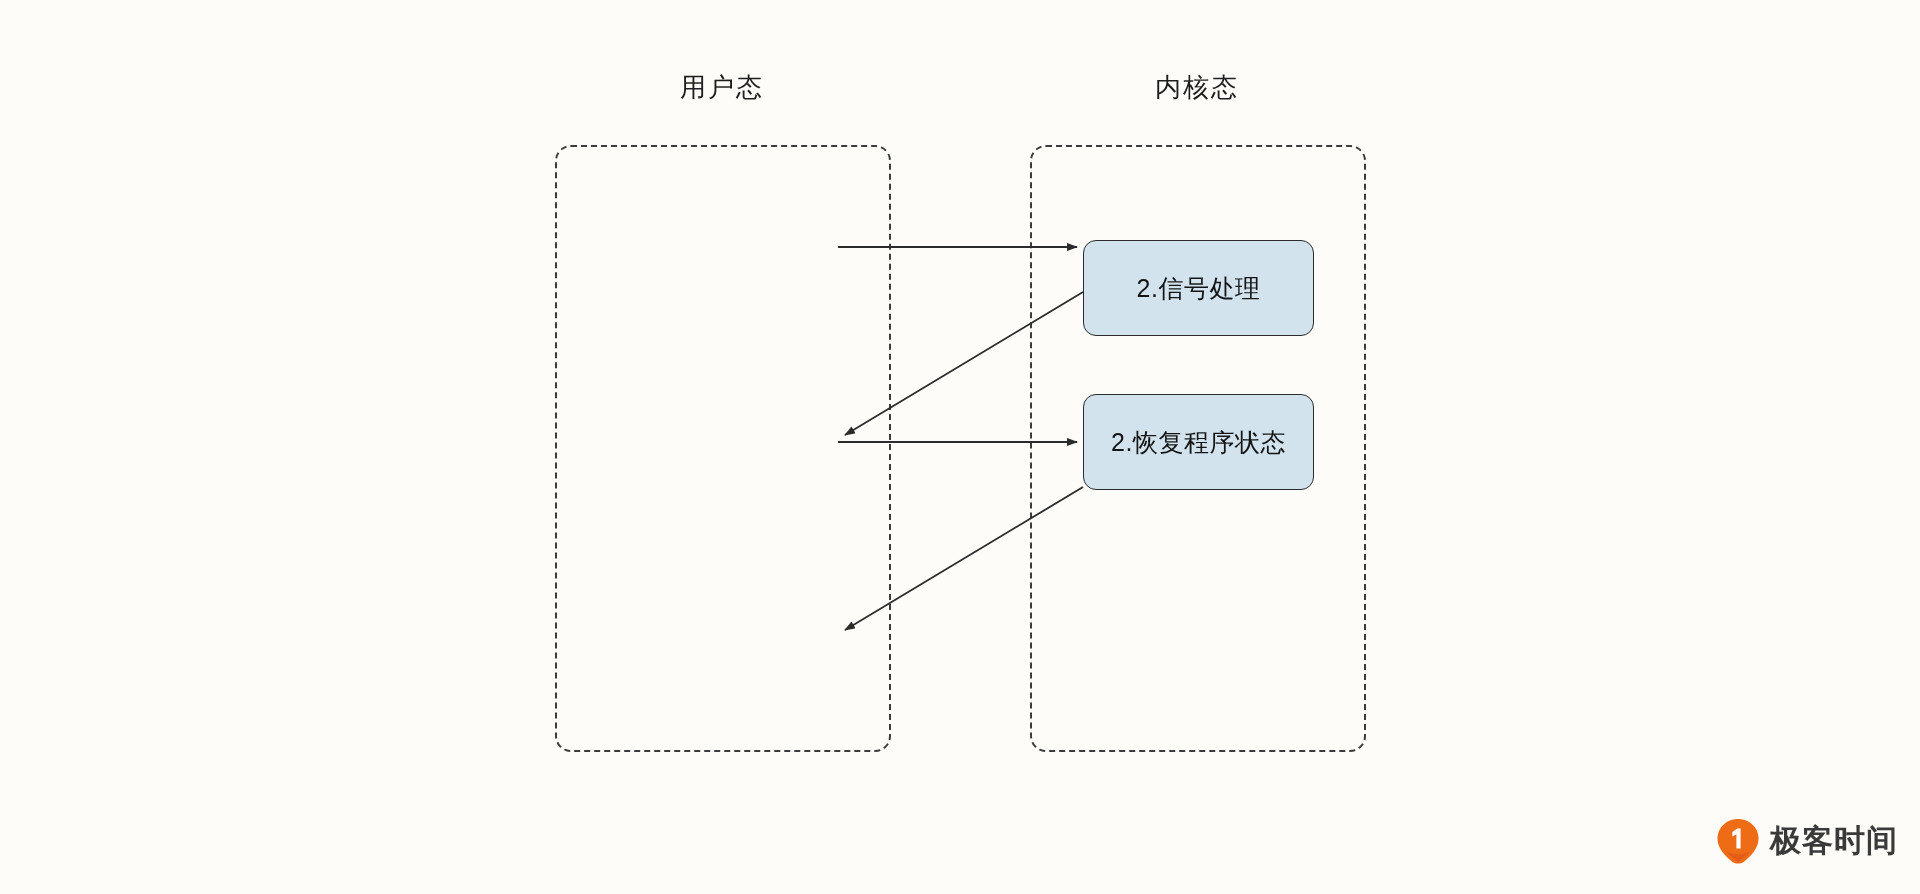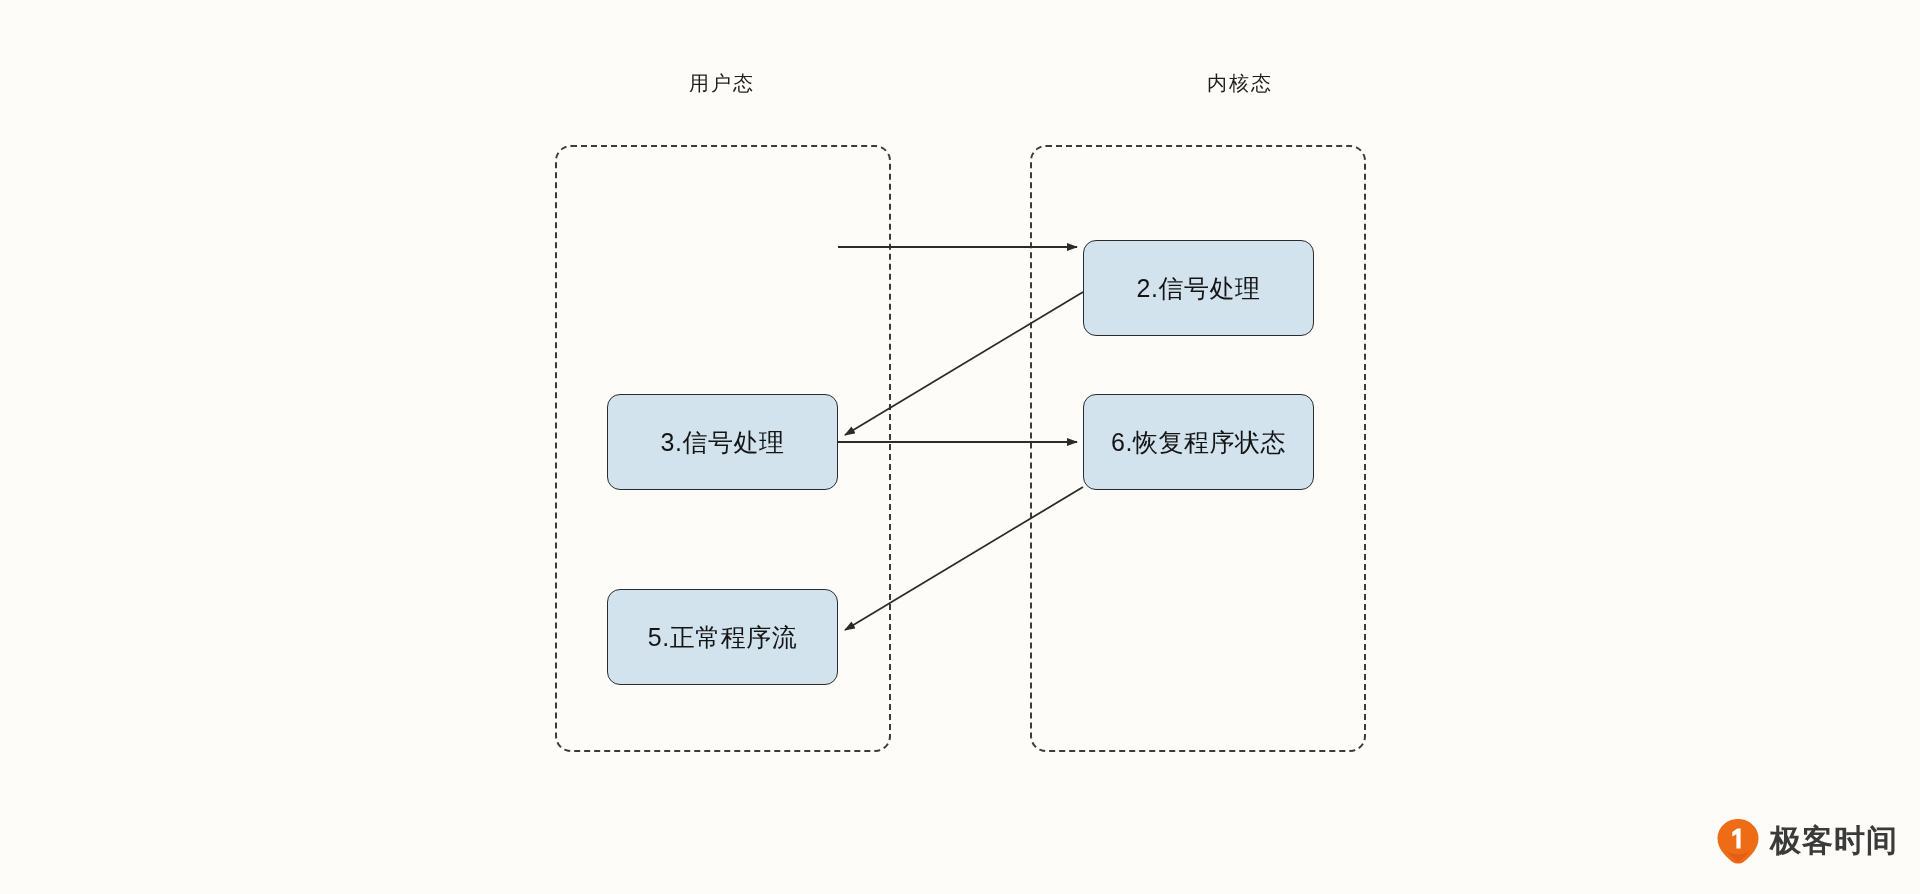--- a/index.html
+++ b/index.html
@@ -13,28 +13,28 @@
     width: 1920px;
     height: 894px;
     background: #fdfcf8;
     font-family: "Liberation Sans", "DejaVu Sans", sans-serif;
     overflow: hidden;
   }
 
   
   .column-title {
     position: absolute;
-    font-size: 20px;
+    font-size: 26px;
     color: #1d1d1d;
     letter-spacing: 2px;
     white-space: nowrap;
     transform: translateX(-50%);
   }
   #title-user   { left: 722px;  top: 70px; }
-  #title-kernel { left: 1240px; top: 70px; }
+  #title-kernel { left: 1197px; top: 70px; }
 
   
   .lane {
     position: absolute;
     border: 2px dashed #3b3b3b;
     border-radius: 16px;
     background: transparent;
     box-sizing: border-box;
   }
   #lane-user   { left: 555px;  top: 145px; width: 336px; height: 607px; }
@@ -112,28 +112,22 @@
     </defs>
     <line x1="838" y1="247" x2="1077" y2="247" stroke="#2b2b2b" stroke-width="1.8" marker-end="url(#arrowhead)"></line>
     <line x1="1083" y1="292" x2="845" y2="435" stroke="#2b2b2b" stroke-width="1.8" marker-end="url(#arrowhead)"></line>
     <line x1="838" y1="442" x2="1077" y2="442" stroke="#2b2b2b" stroke-width="1.8" marker-end="url(#arrowhead)"></line>
     <line x1="1083" y1="487" x2="845" y2="630" stroke="#2b2b2b" stroke-width="1.8" marker-end="url(#arrowhead)"></line>
   </svg>
 
   <div class="node" id="node-2">
     <span class="node-label">2.信号处理</span>
   </div>
-  <div class="node" id="node-3">
-    <span class="node-label">3.信号处理</span>
-  </div>
   <div class="node" id="node-4">
-    <span class="node-label">6.恢复程序状态</span>
-  </div>
-  <div class="node" id="node-5">
-    <span class="node-label">5.正常程序流</span>
+    <span class="node-label">2.恢复程序状态</span>
   </div>
 
   <div id="brand">
     <svg id="brand-mark" viewBox="0 0 44 46" xmlns="http://www.w3.org/2000/svg">
       <path d="M22 1 C10.5 1 1.5 9.6 1.5 20.5 C1.5 29.8 8.5 37.5 15.5 43.2 C18 45.2 19.8 45.6 22 45.6 C24.2 45.6 26 45.2 28.5 43.2 C35.5 37.5 42.5 29.8 42.5 20.5 C42.5 9.6 33.5 1 22 1 Z" fill="#ef6c16"></path>
       <path d="M10 33 C14 37.5 18 41.5 22 44.6 C26 41.5 30 37.5 34 33 C30 35.3 26 36.4 22 36.4 C18 36.4 14 35.3 10 33 Z" fill="#d8521a" opacity="0.55"></path>
       <path d="M24.6 10.5 L24.6 30.5 L20.4 30.5 L20.4 16.2 L16.3 18.6 L16.3 14.1 L21.2 10.5 Z" fill="#ffffff"></path>
     </svg>
     <span id="brand-text">极客时间</span>
   </div>

